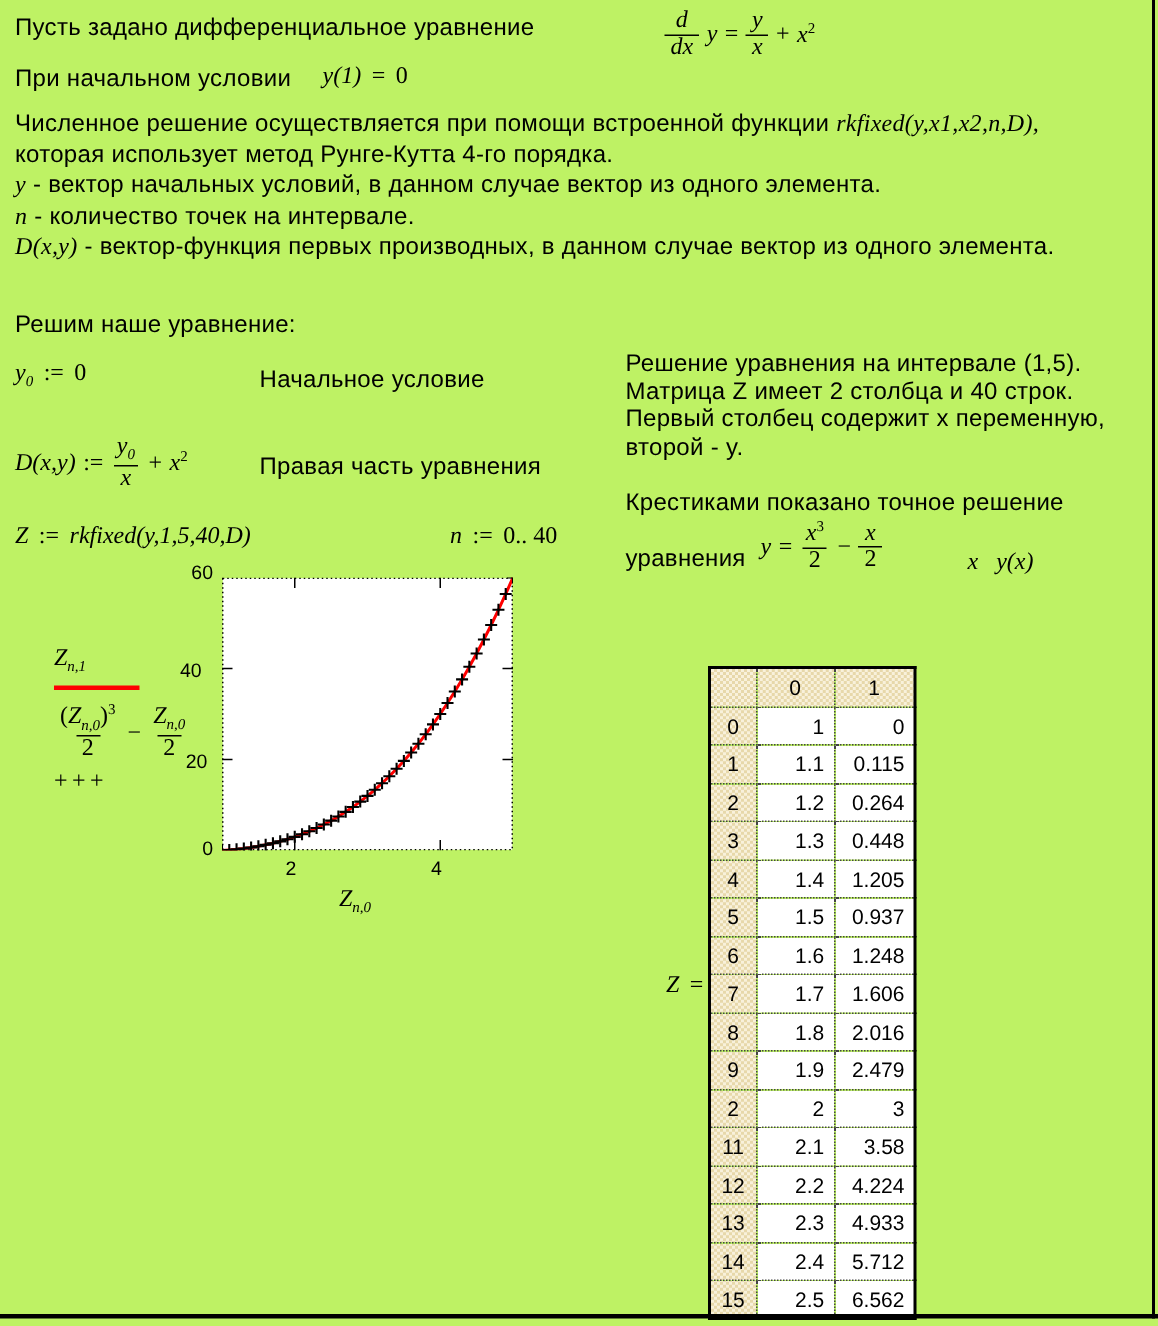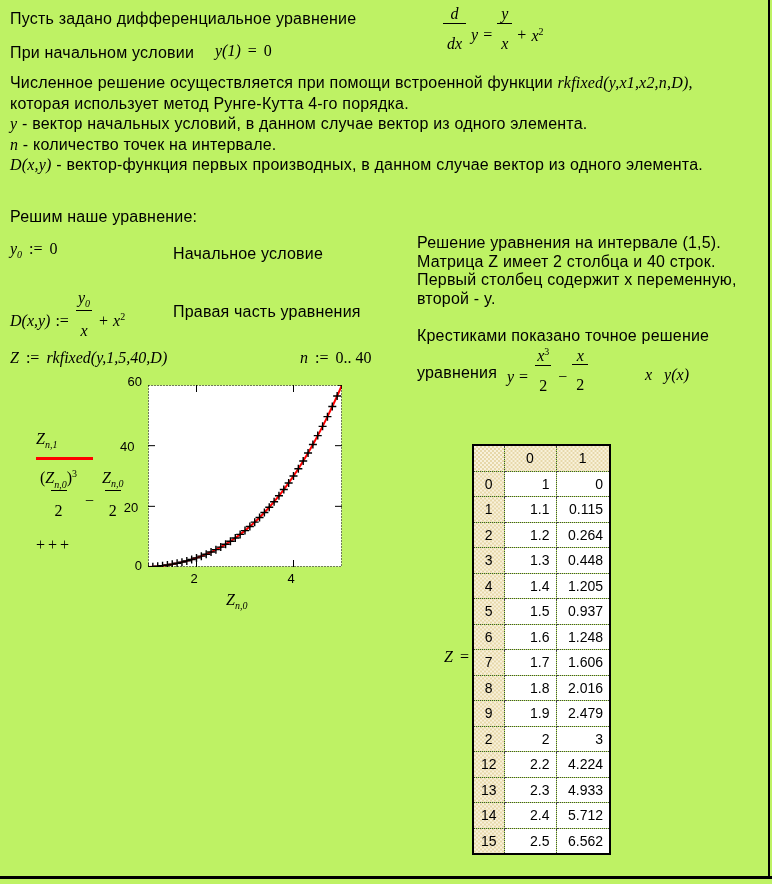--- a/index.html
+++ b/index.html
@@ -6,21 +6,21 @@
   .page{position:relative;width:772px;height:884px;background:#bef264;overflow:hidden;
         font-family:"Liberation Sans",sans-serif;font-size:16px;color:#000;}
   .abs{position:absolute;}
   .text{letter-spacing:0.2px;white-space:nowrap;}
   .math{font-family:"Liberation Serif",serif;font-style:italic;white-space:nowrap;}
   .math .op{font-style:normal;padding:0 3px;}
   .math .mn{font-style:normal;}
   .formula{display:inline-flex;align-items:center;}
   .frac{display:inline-flex;flex-direction:column;align-items:center;vertical-align:middle;line-height:1.05;}
   .frac .num{padding:0 4px;}
-  .frac .den{border-top:1px solid #000;padding:12px 4px;font-style:normal;}
+  .frac .den{border-top:1px solid #000;padding:0 4px;font-style:normal;}
   .frac .den.it{font-style:italic;}
   sub{font-size:10px;}
   sup{font-size:10px;font-style:normal;}
   .redline{background:#ff0000;height:3px;}
   .plot-border{fill:#fff;stroke:#000;stroke-width:1;stroke-dasharray:1 2;}
   .ticklabel{font-family:"Liberation Sans",sans-serif;font-size:13px;}
   .mtable{border-collapse:collapse;border:2px solid #000;table-layout:fixed;}
   .mtable th,.mtable td{border:1px dotted #444;font-size:14px;font-weight:normal;
         height:25.5px;box-sizing:border-box;overflow:hidden;}
   .mtable th{height:26px;}
@@ -220,20 +220,25 @@
           <td class="hdr">9</td>
           <td class="val">1.9</td>
           <td class="val">2.479</td>
         </tr>
         <tr>
           <td class="hdr">2</td>
           <td class="val">2</td>
           <td class="val">3</td>
         </tr>
         <tr>
+          <td class="hdr">11</td>
+          <td class="val">2.1</td>
+          <td class="val">3.58</td>
+        </tr>
+        <tr>
           <td class="hdr">12</td>
           <td class="val">2.2</td>
           <td class="val">4.224</td>
         </tr>
         <tr>
           <td class="hdr">13</td>
           <td class="val">2.3</td>
           <td class="val">4.933</td>
         </tr>
         <tr>

